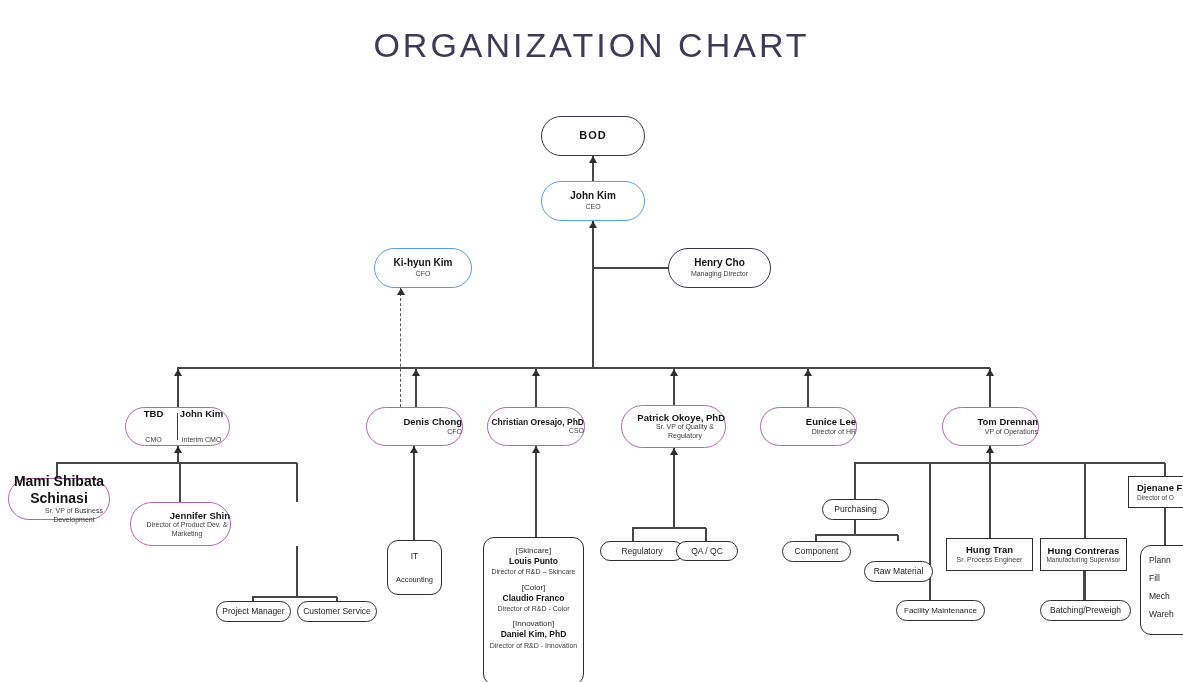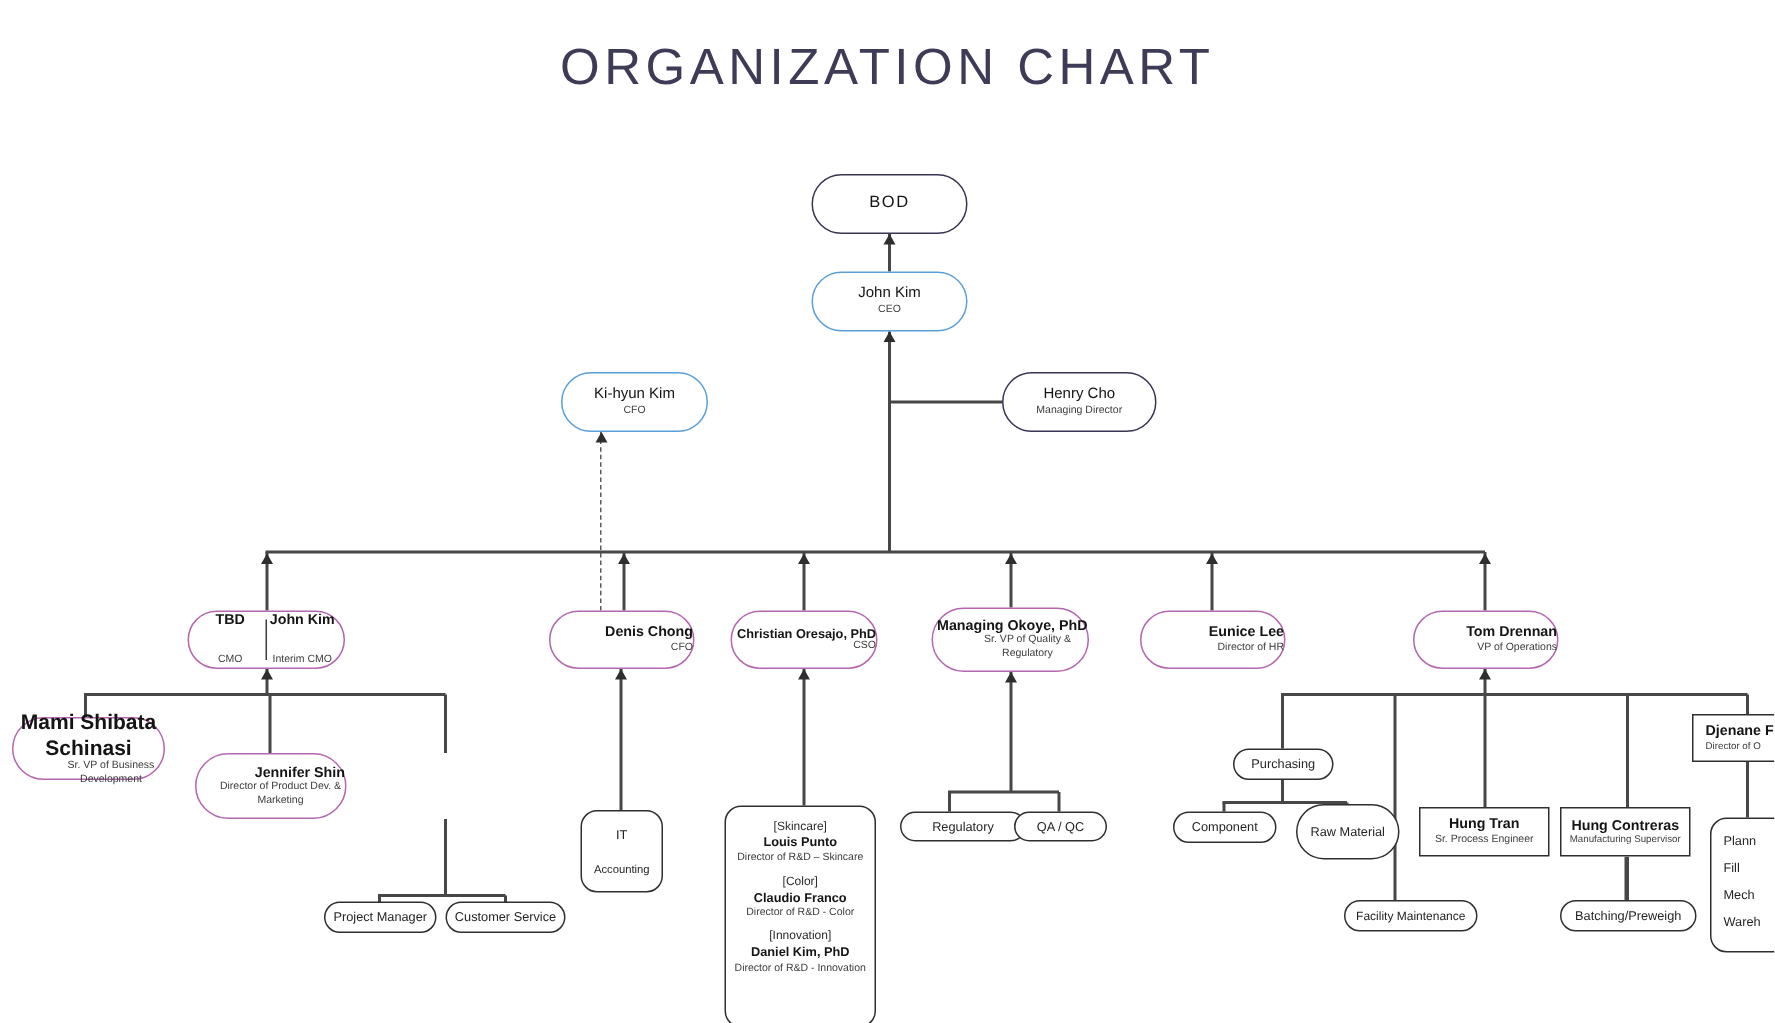--- a/index.html
+++ b/index.html
@@ -16,21 +16,21 @@
   
   .node{position:absolute;background:#fff;box-sizing:border-box;z-index:2;
         display:flex;flex-direction:column;align-items:center;justify-content:center;
         text-align:center;}
   .pill{border-radius:999px;}
   .rbox{border-radius:11px;}
   .navy{border:1.6px solid #3a3352;}
   .blue{border:1.6px solid #5b9fd8;}
   .purple{border:1.6px solid #b467ae;align-items:flex-end;}
   .dark{border:1.2px solid #2f2f2f;}
-  .name{font-weight:normal;font-size:10px;color:#141414;line-height:1.25;}
+  .name{font-weight:bold;font-size:10px;color:#141414;line-height:1.25;}
   .name-sm{font-weight:bold;font-size:9.5px;color:#141414;line-height:1.2;}
   .role{font-size:7px;color:#3c3c3c;line-height:1.25;}
   .leaf{font-size:8.5px;color:#242424;line-height:1;}
   .split{flex-direction:row;align-items:stretch;justify-content:center;padding:0 4px;}
   .split .col{display:flex;flex-direction:column;align-items:center;justify-content:space-between;flex:1;}
   .divider{width:1px;background:#3c3c3c;margin:5px 0;}
   .rnd-tag{font-size:8px;color:#2a2a2a;line-height:1.3;}
   .rnd-name{font-weight:bold;font-size:8.5px;color:#141414;line-height:1.3;}
   .rnd-role{font-size:7px;color:#3c3c3c;line-height:1.3;margin-bottom:6px;}
   .clip-left{align-items:flex-start;text-align:left;padding-left:8px;}
@@ -133,21 +133,21 @@
     <span class="name-sm">Denis Chong</span>
     <span class="role">CFO</span>
   </div>
 
   <div class="node pill purple" style="left:487px;top:407px;width:98px;height:39px">
     <span class="name-sm" style="font-size:8.5px">Christian Oresajo, PhD</span>
     <span class="role">CSO</span>
   </div>
 
   <div class="node pill purple" style="left:621px;top:405px;width:105px;height:43px">
-    <span class="name-sm">Managing Okoye, PhD</span>
+    <span class="name-sm">Patrick Okoye, PhD</span>
     <span class="role" style="max-width:80px">Sr. VP of Quality &amp; Regulatory</span>
   </div>
 
   <div class="node pill purple" style="left:760px;top:407px;width:97px;height:39px">
     <span class="name-sm">Eunice Lee</span>
     <span class="role">Director of HR</span>
   </div>
 
   <div class="node pill purple" style="left:942px;top:407px;width:97px;height:39px">
     <span class="name-sm">Tom Drennan</span>
@@ -199,21 +199,21 @@
   </div>
 
   <div class="node pill dark" style="left:822px;top:499px;width:67px;height:21px">
     <span class="leaf">Purchasing</span>
   </div>
 
   <div class="node pill dark" style="left:782px;top:541px;width:69px;height:21px">
     <span class="leaf">Component</span>
   </div>
 
-  <div class="node pill dark" style="left:864px;top:536px;width:69px;height:37px">
+  <div class="node pill dark" style="left:864px;top:561px;width:69px;height:21px">
     <span class="leaf">Raw Material</span>
   </div>
 
   <div class="node pill dark" style="left:896px;top:600px;width:89px;height:21px">
     <span class="leaf" style="font-size:8px">Facility Maintenance</span>
   </div>
 
   <div class="node dark" style="left:946px;top:538px;width:87px;height:33px">
     <span class="name-sm">Hung Tran</span>
     <span class="role">Sr. Process Engineer</span>

